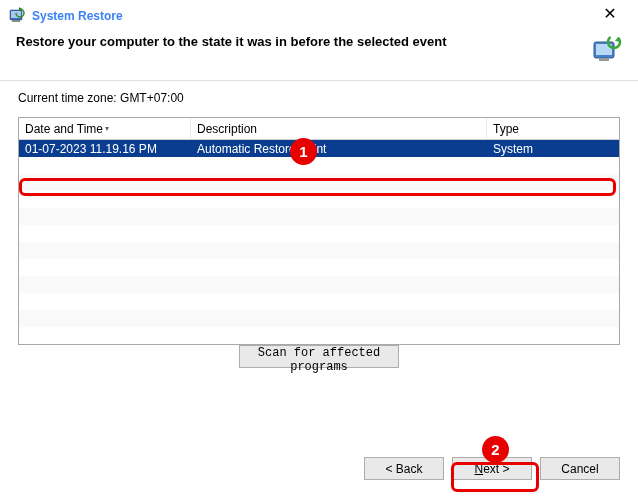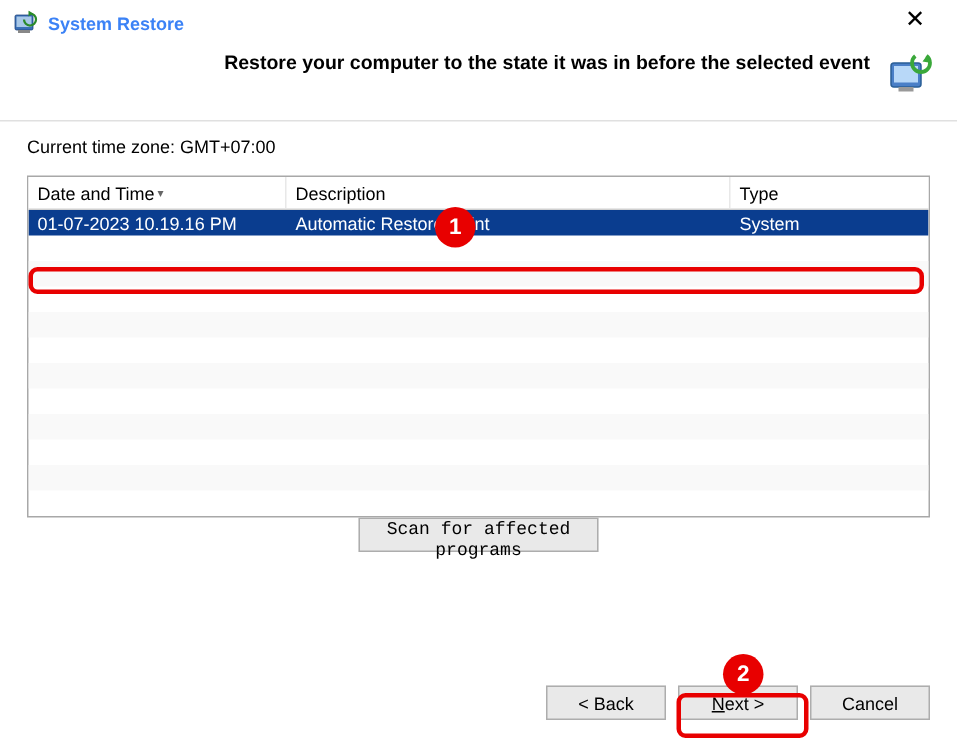--- a/index.html
+++ b/index.html
@@ -43,21 +43,20 @@
     .header {
       display: flex;
       align-items: flex-start;
       padding: 6px 16px 8px 16px;
     }
     .header-text {
       font-size: 13px;
       font-weight: bold;
       color: #000;
       flex: 1;
-      text-align: right;
     }
     .header-icon {
       width: 32px;
       height: 32px;
       margin-left: 10px;
     }
     .hr {
       border: none;
       border-top: 1px solid #e0e0e0;
       margin: 6px 0 10px 0;
@@ -210,21 +209,21 @@
       </div>
       <div class="th col2">
         <span>Description</span>
       </div>
       <div class="th col3">
         <span>Type</span>
       </div>
     </div>
     <div class="tbody">
       <div class="tr sel">
-        <div class="td col1">01-07-2023 10.19.16 PM</div>
+        <div class="td col1">01-07-2023 11.19.16 PM</div>
         <div class="td col2">Automatic Restore Point</div>
         <div class="td col3">System</div>
       </div>
       <div class="tr"></div>
       <div class="tr alt"></div>
       <div class="tr"></div>
       <div class="tr alt"></div>
       <div class="tr"></div>
       <div class="tr alt"></div>
       <div class="tr"></div>

